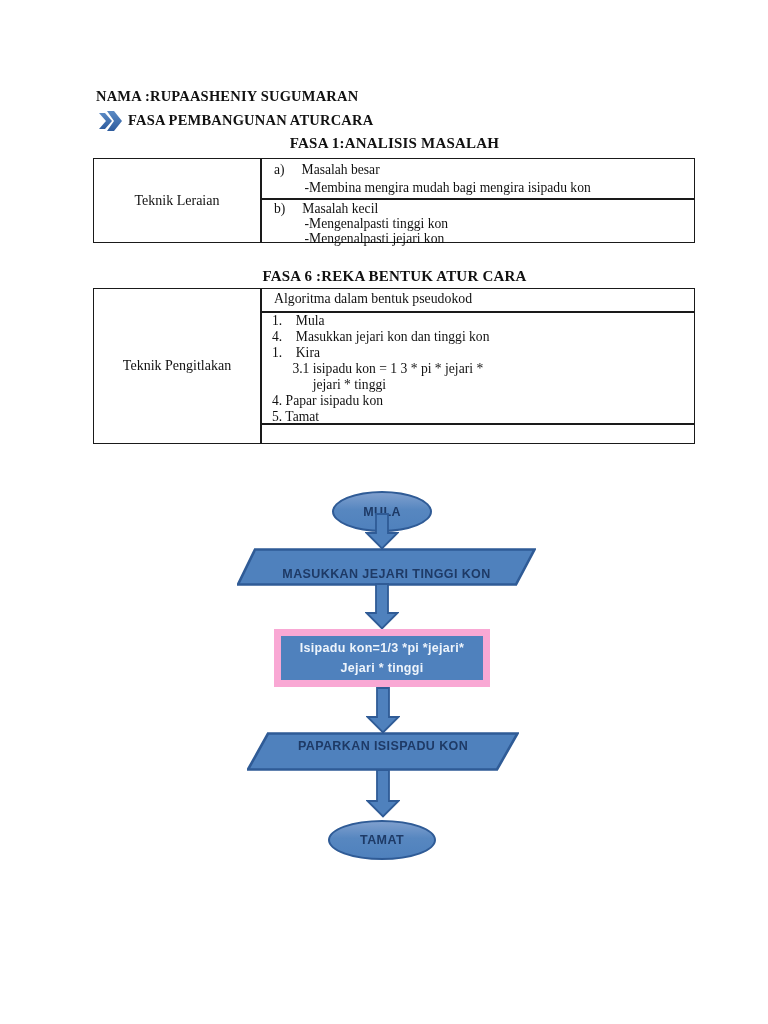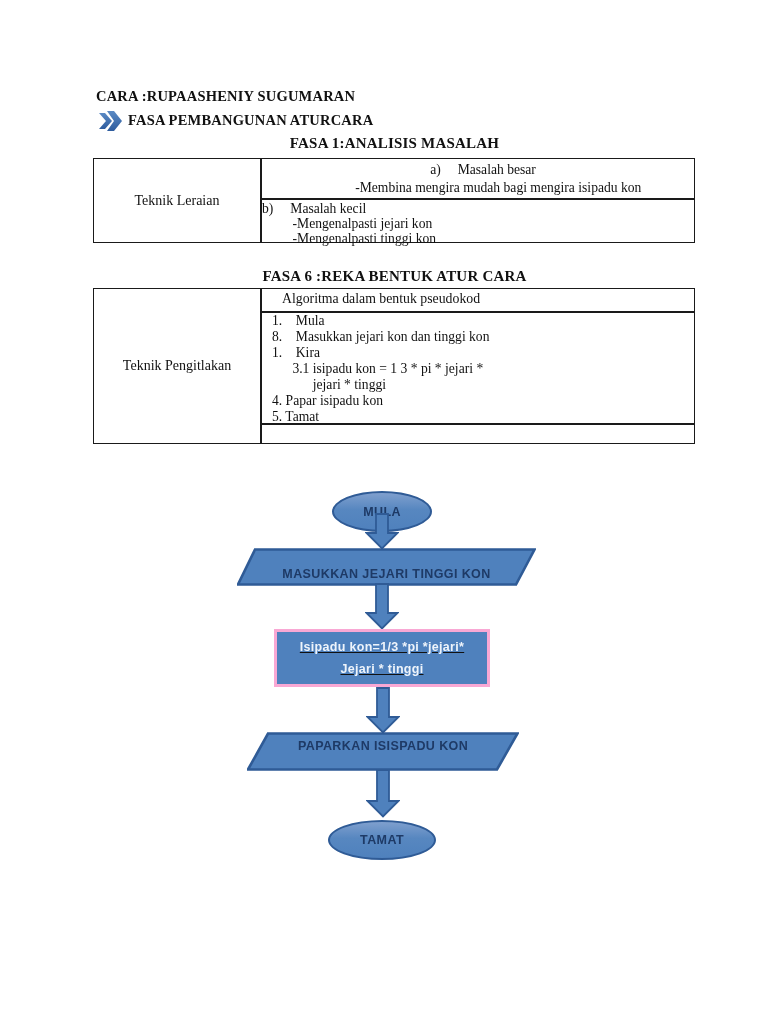--- a/index.html
+++ b/index.html
@@ -11,44 +11,44 @@
   .h-bold{font-weight:bold;font-size:14.5px;letter-spacing:0.2px;white-space:pre;}
   .title-center{left:93px;width:603px;text-align:center;font-weight:bold;font-size:15px;letter-spacing:0.2px;}
 
   
   .tbl{position:absolute;left:93px;width:602px;border:1.6px solid #1a1a1a;box-sizing:border-box;background:#fff;}
   .vline{position:absolute;left:166px;top:0;width:1.6px;height:100%;background:#1a1a1a;}
   .hline{position:absolute;left:166px;right:0;height:1.6px;background:#1a1a1a;}
   .tbl-left{position:absolute;left:0;top:0;width:166px;height:100%;
             display:flex;align-items:center;justify-content:center;font-size:14px;}
   .cellline{white-space:pre;font-size:13.6px;}
-  .rowA{position:absolute;left:168px;right:2px;top:2px;line-height:17.5px;padding-left:12px;text-align:center;}
-  .rowB{position:absolute;left:168px;right:2px;top:42px;line-height:15.2px;}
-  .algo-hdr{position:absolute;left:168px;top:2px;padding-left:20px;font-size:13.8px;}
+  .rowA{position:absolute;left:168px;right:2px;top:2px;line-height:17.5px;padding-left:12px;}
+  .rowB{position:absolute;left:168px;right:2px;top:42px;line-height:15.2px;padding-left:12px;}
+  .algo-hdr{position:absolute;left:168px;top:2px;padding-left:12px;font-size:13.8px;}
   .steps{position:absolute;left:168px;top:24px;padding-left:10px;line-height:16px;}
 
   
   .flow-label{display:flex;align-items:center;justify-content:center;text-align:center;
               font-family:"Liberation Sans",sans-serif;font-weight:bold;font-size:12.5px;
               color:#1e3a66;letter-spacing:0.4px;}
   .oval{border-radius:50%;border:2.6px solid #2f5b96;box-sizing:border-box;
         background:linear-gradient(180deg,#7f9fce 0%,#5787c0 45%,#4f81bd 100%);}
-  .procbox{background:#4f81bd;border:3px solid #f9a8d4;box-sizing:border-box;
-           display:flex;flex-direction:column;justify-content:space-evenly;text-decoration:underline;}
+  .procbox{background:#4f81bd;border:7px solid #f9a8d4;box-sizing:border-box;
+           display:flex;flex-direction:column;justify-content:space-evenly;}
   .procbox .pline{font-family:"Liberation Sans",sans-serif;font-weight:bold;font-size:12.5px;
                   color:#eef4fb;text-align:center;letter-spacing:0.3px;}
   .para-txt{position:absolute;}
   svg{display:block;}
 </style>
 </head>
 <body>
 
 <div class="page">
 
-  <div class="abs h-bold" style="left:96px;top:88px;">CARA :RUPAASHENIY SUGUMARAN</div>
+  <div class="abs h-bold" style="left:96px;top:88px;">NAMA :RUPAASHENIY SUGUMARAN</div>
 
   <svg class="abs" style="left:97px;top:109px;" width="26" height="24" viewBox="0 0 26 24">
     <defs>
       <linearGradient id="chv" x1="0" y1="0" x2="0" y2="1">
         <stop offset="0" stop-color="#5b8ac4"></stop>
           <stop offset="1" stop-color="#2e5c9e"></stop>
       </linearGradient>
     </defs>
     <polygon points="2,4 8,4 15,12 8,20 2,20 9,12" fill="url(#chv)"></polygon>
     <polygon points="10,2 17,2 25,12 17,22 10,22 17,12" fill="url(#chv)"></polygon>
@@ -61,36 +61,36 @@
   <div class="tbl" style="top:158px;height:85px;">
     <div class="vline"></div>
     <div class="hline" style="top:39px;"></div>
     <div class="tbl-left">Teknik Leraian</div>
     <div class="rowA">
       <div class="cellline">a)     Masalah besar</div>
       <div class="cellline">         -Membina mengira mudah bagi mengira isipadu kon</div>
     </div>
     <div class="rowB">
       <div class="cellline">b)     Masalah kecil</div>
+      <div class="cellline">         -Mengenalpasti tinggi kon</div>
       <div class="cellline">         -Mengenalpasti jejari kon</div>
-      <div class="cellline">         -Mengenalpasti tinggi kon</div>
     </div>
   </div>
 
   <div class="abs title-center" style="top:268px;">FASA 6 :REKA BENTUK ATUR CARA</div>
 
   <div class="tbl" style="top:288px;height:156px;">
     <div class="vline"></div>
     <div class="hline" style="top:22px;"></div>
     <div class="hline" style="top:134px;"></div>
     <div class="tbl-left">Teknik Pengitlakan</div>
     <div class="algo-hdr cellline">Algoritma dalam bentuk pseudokod</div>
     <div class="steps">
       <div class="cellline">1.    Mula</div>
-      <div class="cellline">8.    Masukkan jejari kon dan tinggi kon</div>
+      <div class="cellline">4.    Masukkan jejari kon dan tinggi kon</div>
       <div class="cellline">1.    Kira</div>
       <div class="cellline">      3.1 isipadu kon = 1 3 * pi * jejari *</div>
       <div class="cellline">            jejari * tinggi</div>
       <div class="cellline">4. Papar isipadu kon</div>
       <div class="cellline">5. Tamat</div>
     </div>
   </div>
 
   <div class="abs oval flow-label" style="left:332px;top:491px;width:100px;height:41px;">
     <span>MULA</span>

